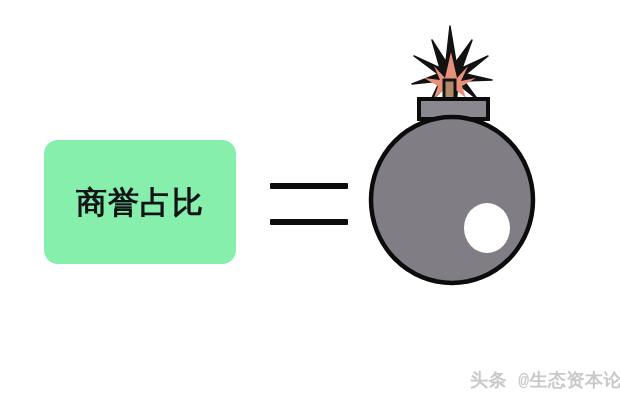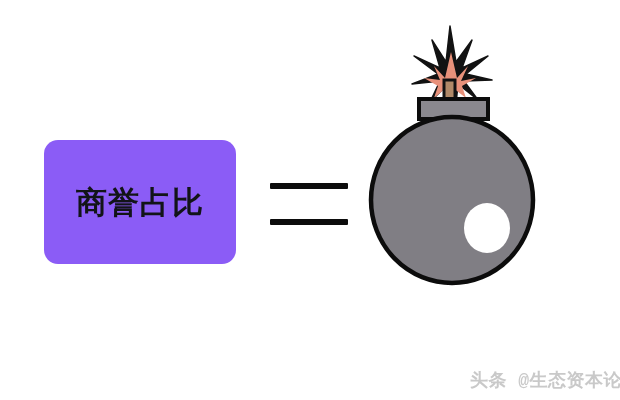--- a/index.html
+++ b/index.html
@@ -23,21 +23,21 @@
     height: 400px;
   }
 
   
   .label-box {
     position: absolute;
     left: 44px;
     top: 140px;
     width: 192px;
     height: 124px;
-    background: #8b5cf6;
+    background: #86efac;
     border-radius: 14px;
     display: flex;
     flex-direction: column;
     align-items: center;
     justify-content: center;
     box-sizing: border-box;
   }
   .label-line {
     color: #121418;
     font-family: "DejaVu Sans", "Liberation Sans", sans-serif;

